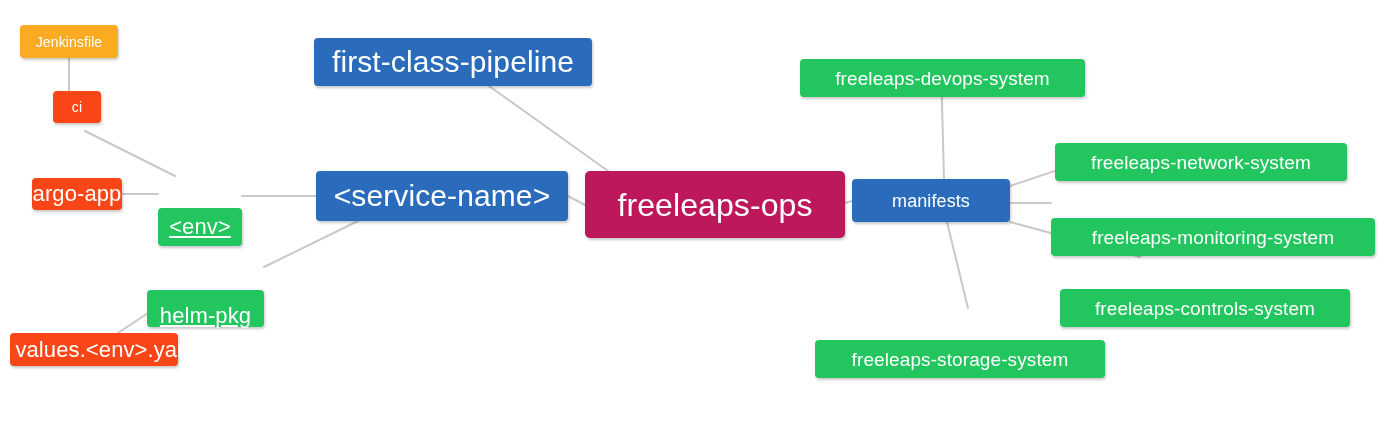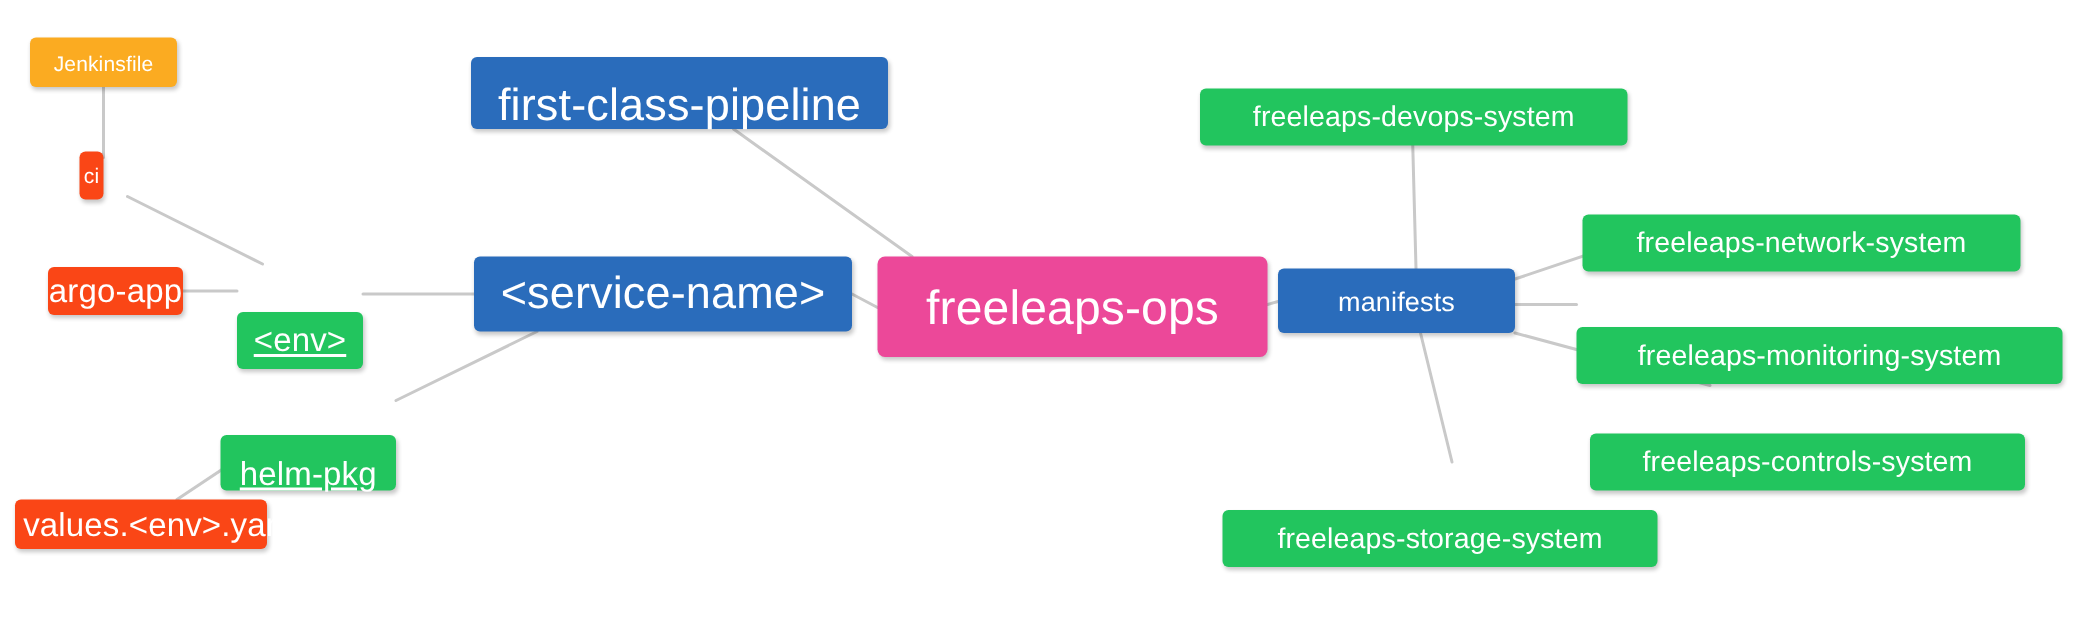--- a/index.html
+++ b/index.html
@@ -35,21 +35,21 @@
     justify-content: center;
     color: #ffffff;
     border-radius: 4px;
     white-space: nowrap;
     box-shadow: 1px 2px 3px rgba(0,0,0,0.22);
     line-height: 1;
     letter-spacing: 0.1px;
     user-select: none;
   }
   .node-root {
-    background: #ec4899;
+    background: #be185d;
     font-size: 32px;
     border-radius: 5px;
   }
   .node-blue {
     background: #2a6cbb;
   }
   .node-green {
     background: #22c55e;
     margin-top: 32px;
   }
@@ -86,36 +86,36 @@
       <line x1="1010" y1="222" x2="1140" y2="257" stroke="#c9c9c9" stroke-width="2" stroke-linecap="round"></line>
       <line x1="947" y1="222" x2="968" y2="308" stroke="#c9c9c9" stroke-width="2" stroke-linecap="round"></line>
     </svg>
   <div id="node-layer">
       <div class="node node-root " style="left: 585px; top: 171px; width: 260px; height: 67px;">
         <span>freeleaps-ops</span>
       </div>
       <div class="node node-blue size-xl" style="left: 316px; top: 171px; width: 252px; height: 50px;">
         <span>&lt;service-name&gt;</span>
       </div>
-      <div class="node node-blue size-xl" style="left: 314px; top: 38px; width: 278px; height: 48px; align-items: flex-end;">
+      <div class="node node-blue size-xl" style="left: 314px; top: 38px; width: 278px; height: 48px;">
         <span>first-class-pipeline</span>
       </div>
       <div class="node node-blue size-lg" style="left: 852px; top: 179px; width: 158px; height: 43px;">
         <span>manifests</span>
       </div>
       <div class="node node-green size-md" style="left: 158px; top: 176px; width: 84px; height: 38px;">
         <span>&lt;env&gt;</span>
       </div>
       <div class="node node-green size-md" style="left: 147px; top: 258px; width: 117px; height: 37px; align-items: flex-end;">
         <span>helm-pkg</span>
       </div>
       <div class="node node-orange size-xxs" style="left: 20px; top: 25px; width: 98px; height: 33px;">
         <span>Jenkinsfile</span>
       </div>
-      <div class="node node-red size-xxs" style="left: 53px; top: 101px; width: 16px; height: 32px;">
+      <div class="node node-red size-xxs" style="left: 53px; top: 91px; width: 48px; height: 32px;">
         <span>ci</span>
       </div>
       <div class="node node-red size-xs" style="left: 32px; top: 178px; width: 90px; height: 32px;">
         <span>argo-app</span>
       </div>
       <div class="node node-red size-xs" style="left: 10px; top: 333px; width: 168px; height: 33px; padding-left: 28px;">
         <span>values.&lt;env&gt;.yaml</span>
       </div>
       <div class="node node-green size-sm" style="left: 800px; top: 27px; width: 285px; height: 38px;">
         <span>freeleaps-devops-system</span>

